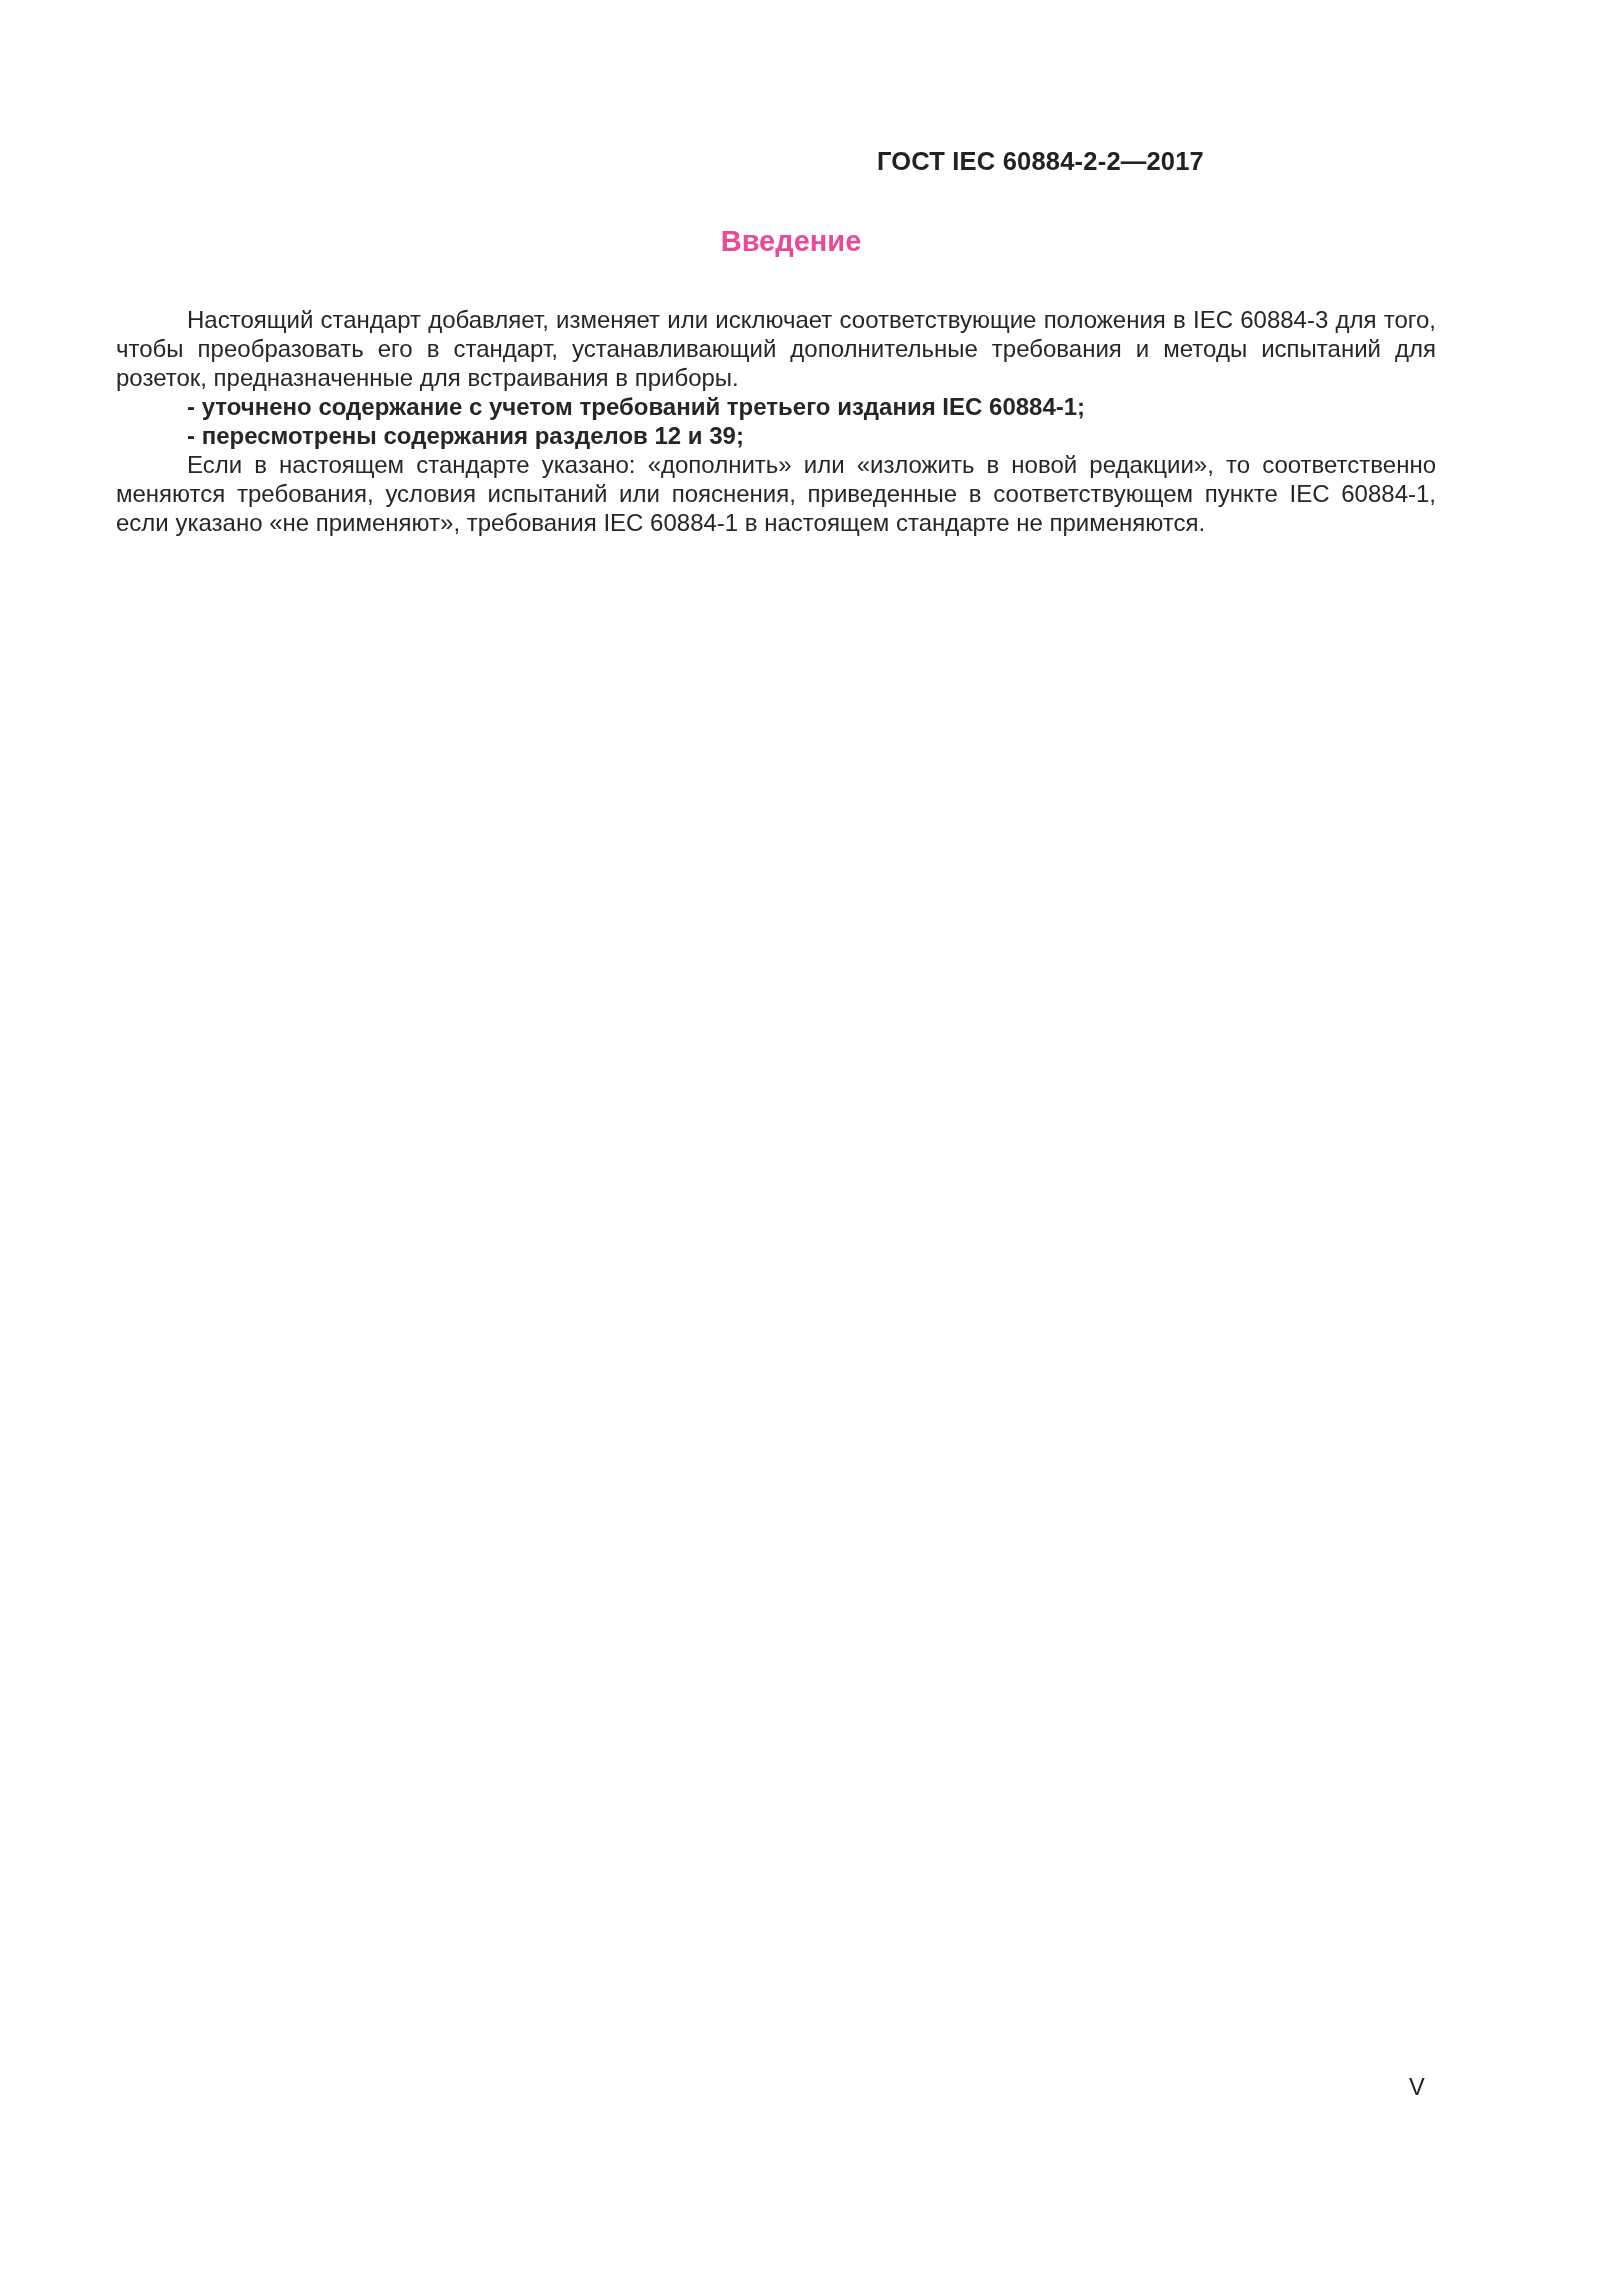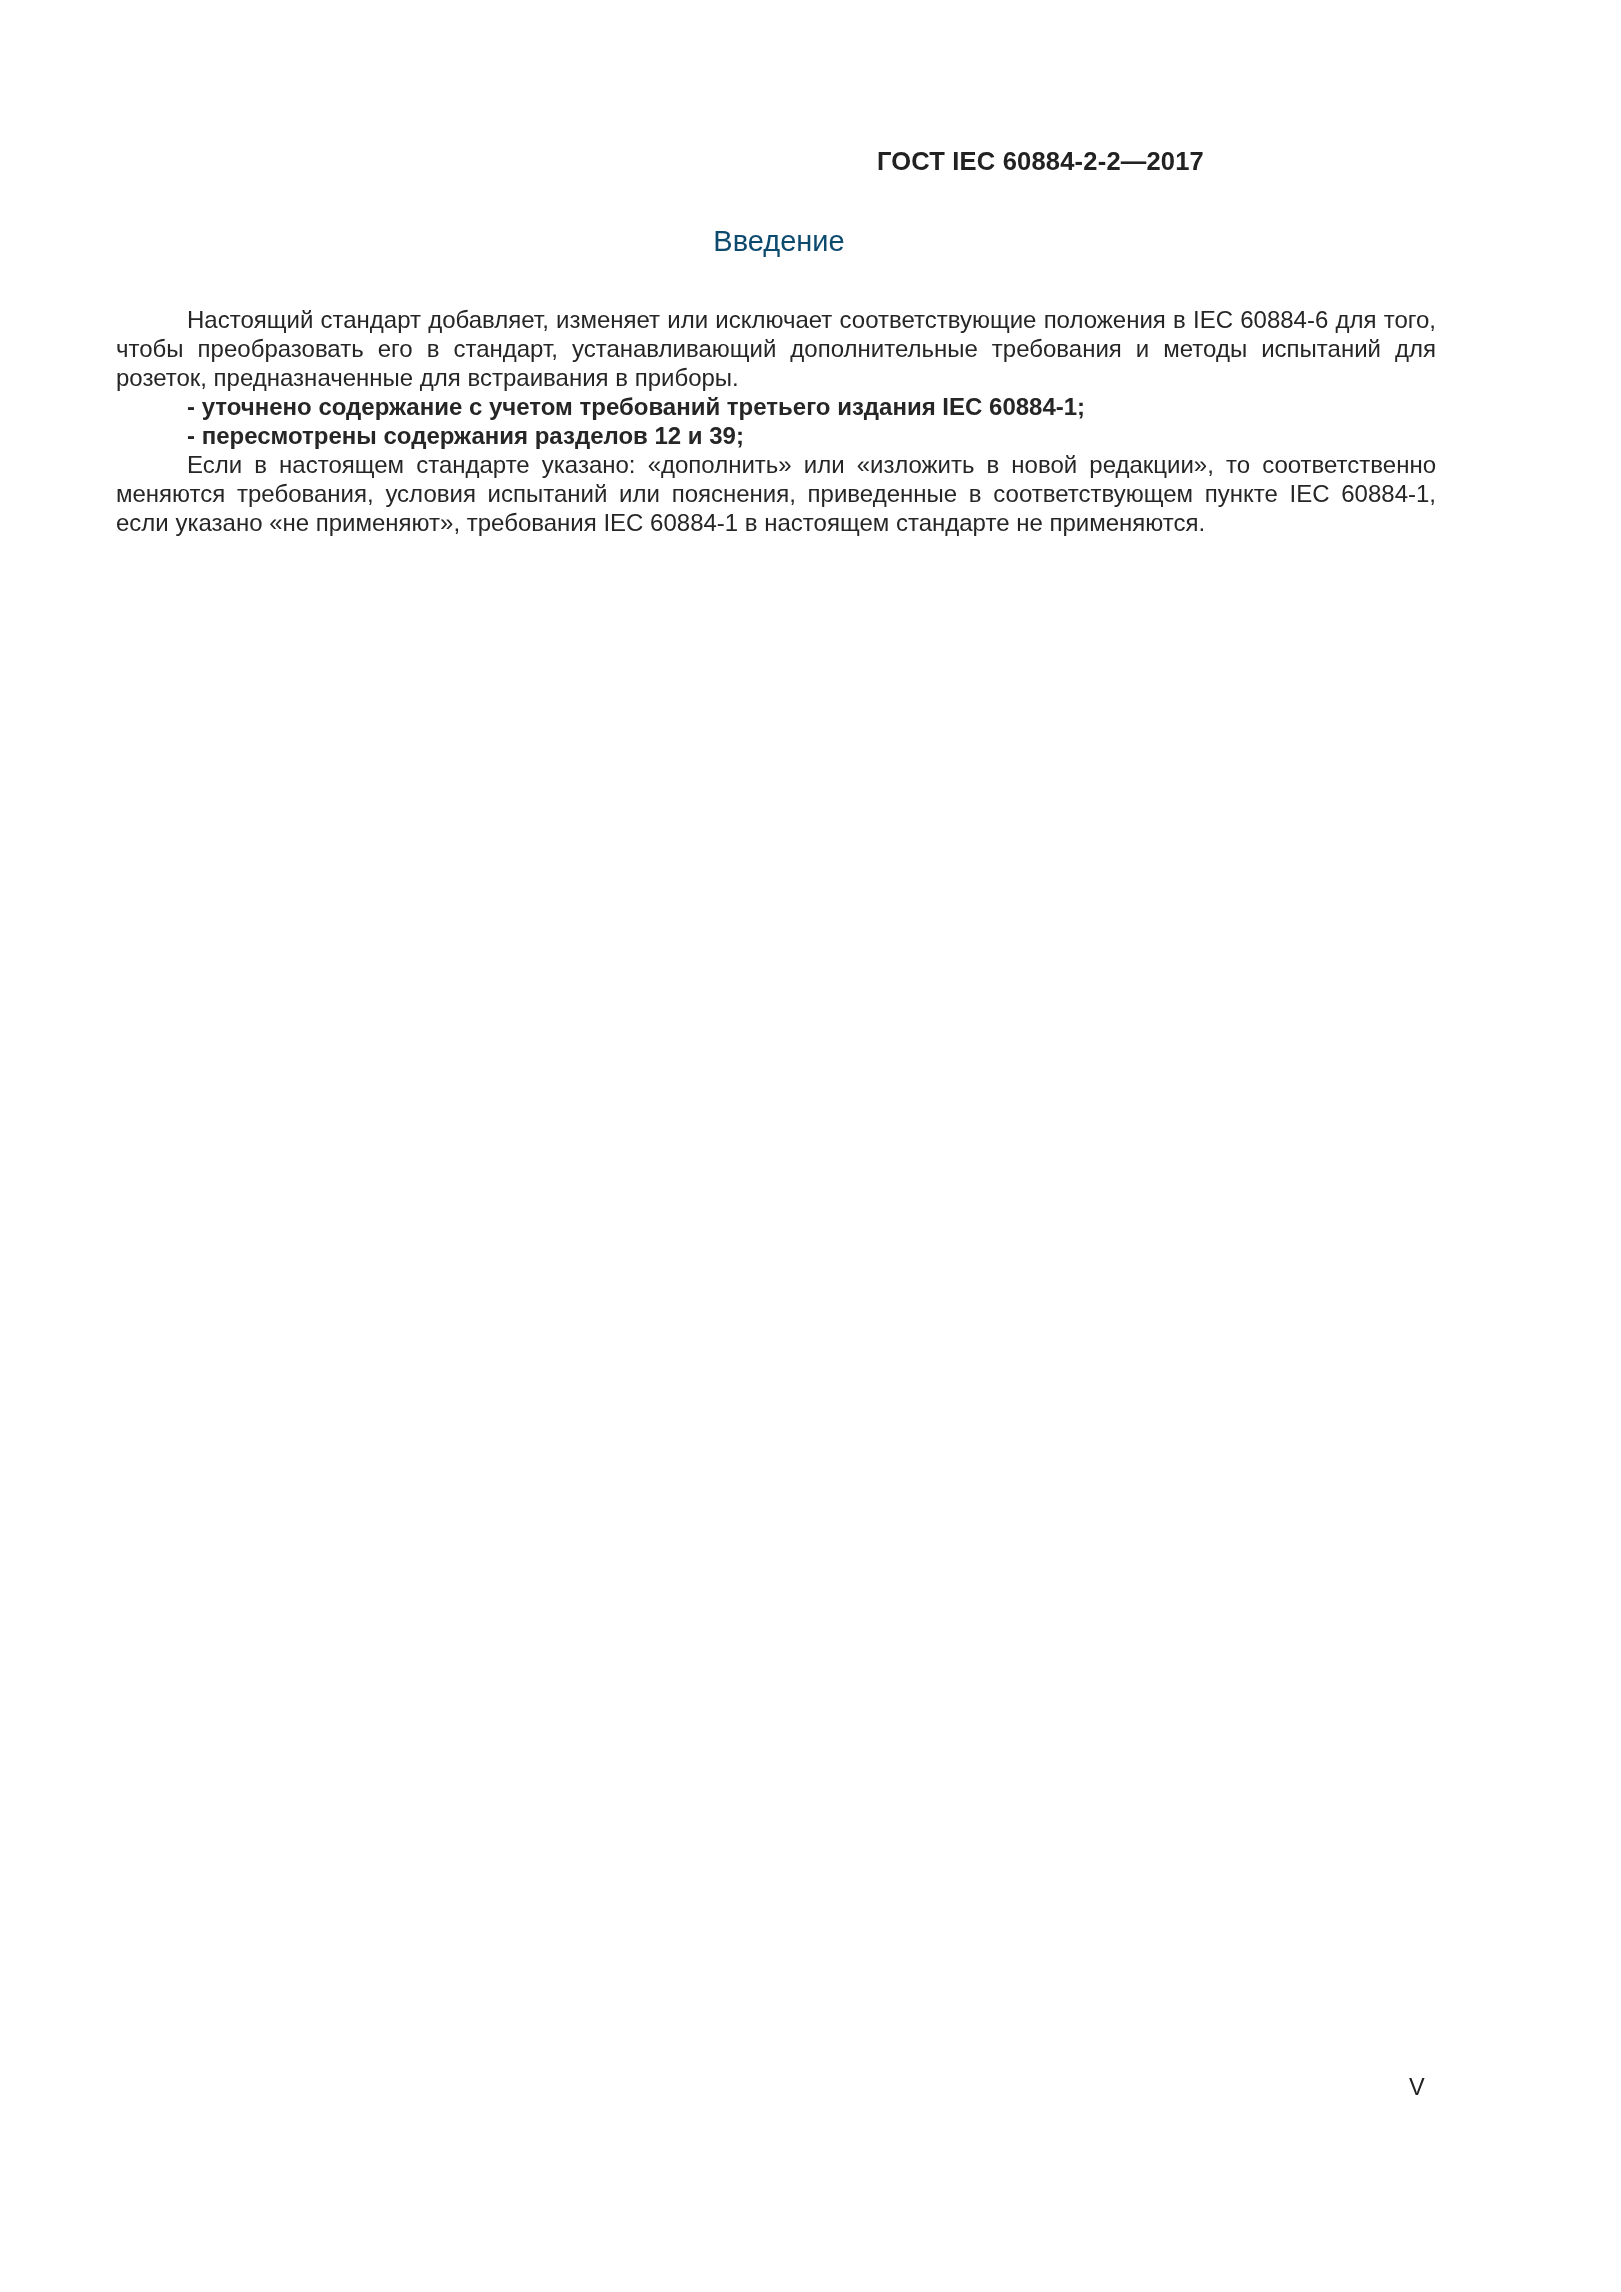--- a/index.html
+++ b/index.html
@@ -27,26 +27,26 @@
       top: 147px;
       right: 186px;
       font-size: 25.5px;
       font-weight: bold;
       letter-spacing: 0.2px;
       color: #222222;
     }
     .doc-title {
       position: absolute;
       top: 225px;
-      left: 0;
+      left: 12px;
       width: 1558px;
       text-align: center;
       font-size: 29px;
-      font-weight: normal;
-      color: #0c4a6e;
+      font-weight: bold;
+      color: #ec4899;
     }
     .body-text {
       position: absolute;
       top: 305px;
       left: 116px;
       width: 1320px;
       font-size: 24px;
       line-height: 29px;
       color: #262626;
     }
@@ -74,21 +74,21 @@
 </head>
 <body>
 
 <div class="page">
 
   <div class="doc-code">ГОСТ IEC 60884-2-2—2017</div>
 
   <h1 class="doc-title" style="margin:0;">Введение</h1>
 
   <div class="body-text">
-    <p>Настоящий стандарт добавляет, изменяет или исключает соответствующие положения в IEC 60884-6 для того, чтобы преобразовать его в стандарт, устанавливающий дополнительные требования и методы испытаний для розеток, предназначенные для встраивания в приборы.</p>
+    <p>Настоящий стандарт добавляет, изменяет или исключает соответствующие положения в IEC 60884-3 для того, чтобы преобразовать его в стандарт, устанавливающий дополнительные требования и методы испытаний для розеток, предназначенные для встраивания в приборы.</p>
     <p class="list-item no-justify">-  уточнено содержание с учетом требований третьего издания IEC 60884-1;</p>
     <p class="list-item no-justify">-  пересмотрены содержания разделов 12 и 39;</p>
     <p>Если в настоящем стандарте указано: «дополнить» или «изложить в новой редакции», то соответственно меняются требования, условия испытаний или пояснения, приведенные в соответствующем пункте IEC 60884-1, если указано «не применяют», требования IEC 60884-1 в настоящем стандарте не применяются.</p>
   </div>
 
   <div class="page-number">V</div>
 
 </div>
 
 

